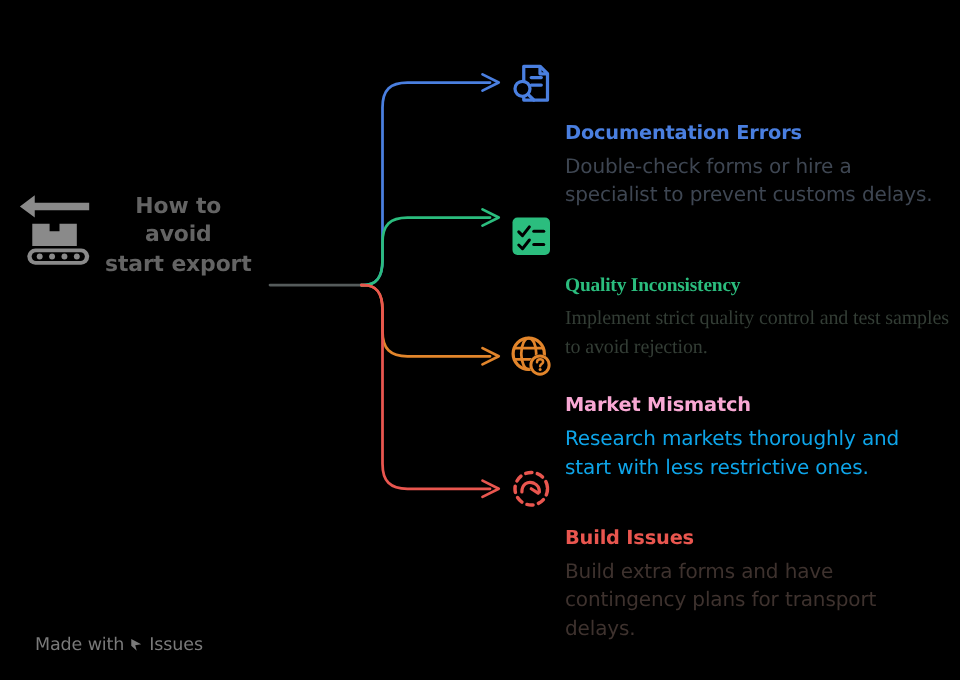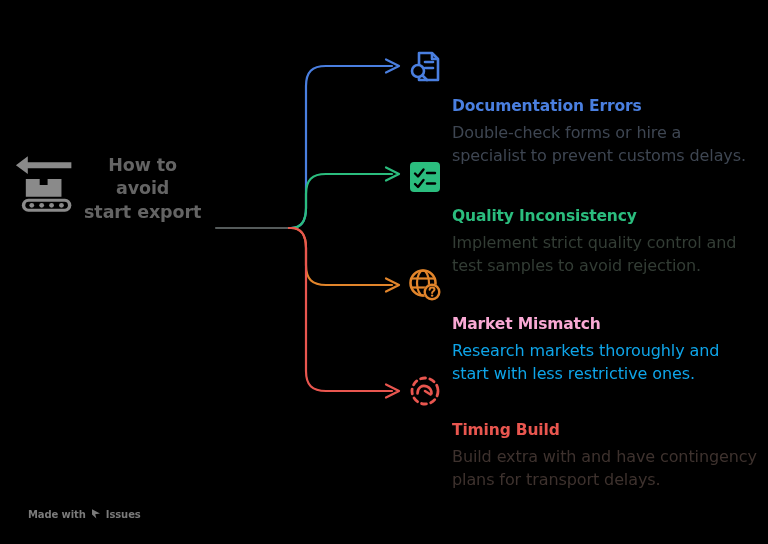--- a/index.html
+++ b/index.html
@@ -83,34 +83,34 @@
   }
   .branch-body {
     margin-left: 44px;
     margin-top: 7px;
     font-size: 16px;
     line-height: 1.43;
     letter-spacing: -0.1px;
   }
 
   #item-0 { top: 50px; }
-  #item-1 { top: 160px; }
+  #item-1 { top: 172px; font-family: Liberation Serif, serif; }
   #item-2 { top: 268px; }
   #item-3 { top: 374px; }
 
   
   #watermark {
     position: absolute;
     left: 28px;
     top: 508px;
     display: flex;
     align-items: center;
     gap: 4px;
-    font-size: 10px;
-    font-weight: bold;
+    font-size: 14px;
+    font-weight: normal;
     color: #7a7a7a;
     letter-spacing: -0.1px;
   }
   #watermark .wm-logo {
     width: 12px;
     height: 12px;
     display: block;
   }
 </style>
 </head>
@@ -207,23 +207,23 @@
     <div class="branch-body" style="color:#0ea5e9">Research markets thoroughly and start with less restrictive ones.</div>
   </div>
 
   <div class="branch-item" id="item-3">
     <div class="branch-head">
       <svg class="branch-icon" viewBox="0 0 34 34" fill="none">
         <circle cx="17" cy="17" r="13" stroke="#E9564F" stroke-width="2.8" fill="none" stroke-linecap="round" stroke-dasharray="5 4.4"></circle>
         <path d="M 9.5 19.5 C 9.5 13.5 14 10.5 19 12.5 C 22 13.8 23.5 16.5 23.5 19.5" stroke="#E9564F" stroke-width="2.6" fill="none" stroke-linecap="round"></path>
         <path d="M 17 17 L 22.5 20.5" stroke="#E9564F" stroke-width="2.6" stroke-linecap="round"></path>
       </svg>
-      <div class="branch-title" style="color:#E9564F">Timing Build</div>
-    </div>
-    <div class="branch-body" style="color:#3E322E">Build extra with and have contingency plans for transport delays.</div>
+      <div class="branch-title" style="color:#E9564F">Build Issues</div>
+    </div>
+    <div class="branch-body" style="color:#3E322E">Build extra forms and have contingency plans for transport delays.</div>
   </div>
 
   <div id="watermark">
     <span>Made with</span>
     <svg class="wm-logo" viewBox="0 0 12 12">
       <path d="M 2 1.2 L 10 5.4 L 5.2 6.2 L 6.4 10.6 L 2 6.6 Z" fill="#7a7a7a"></path>
     </svg>
     <span>Issues</span>
   </div>
 

